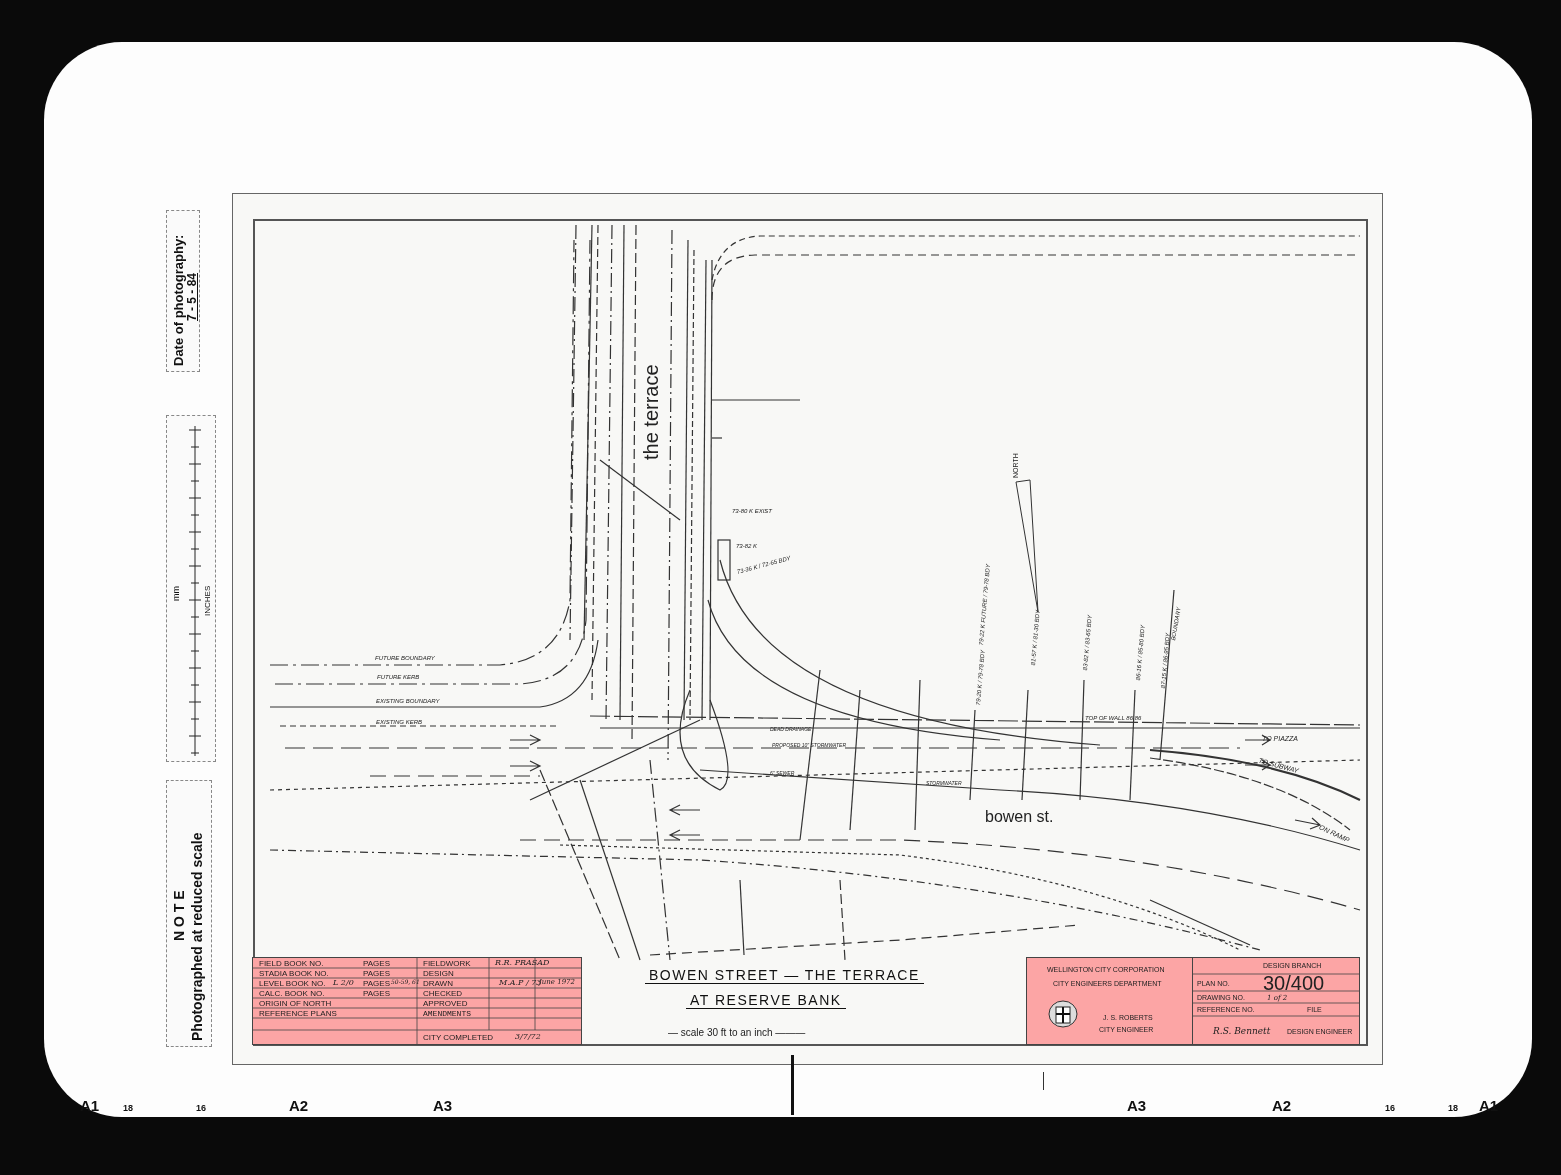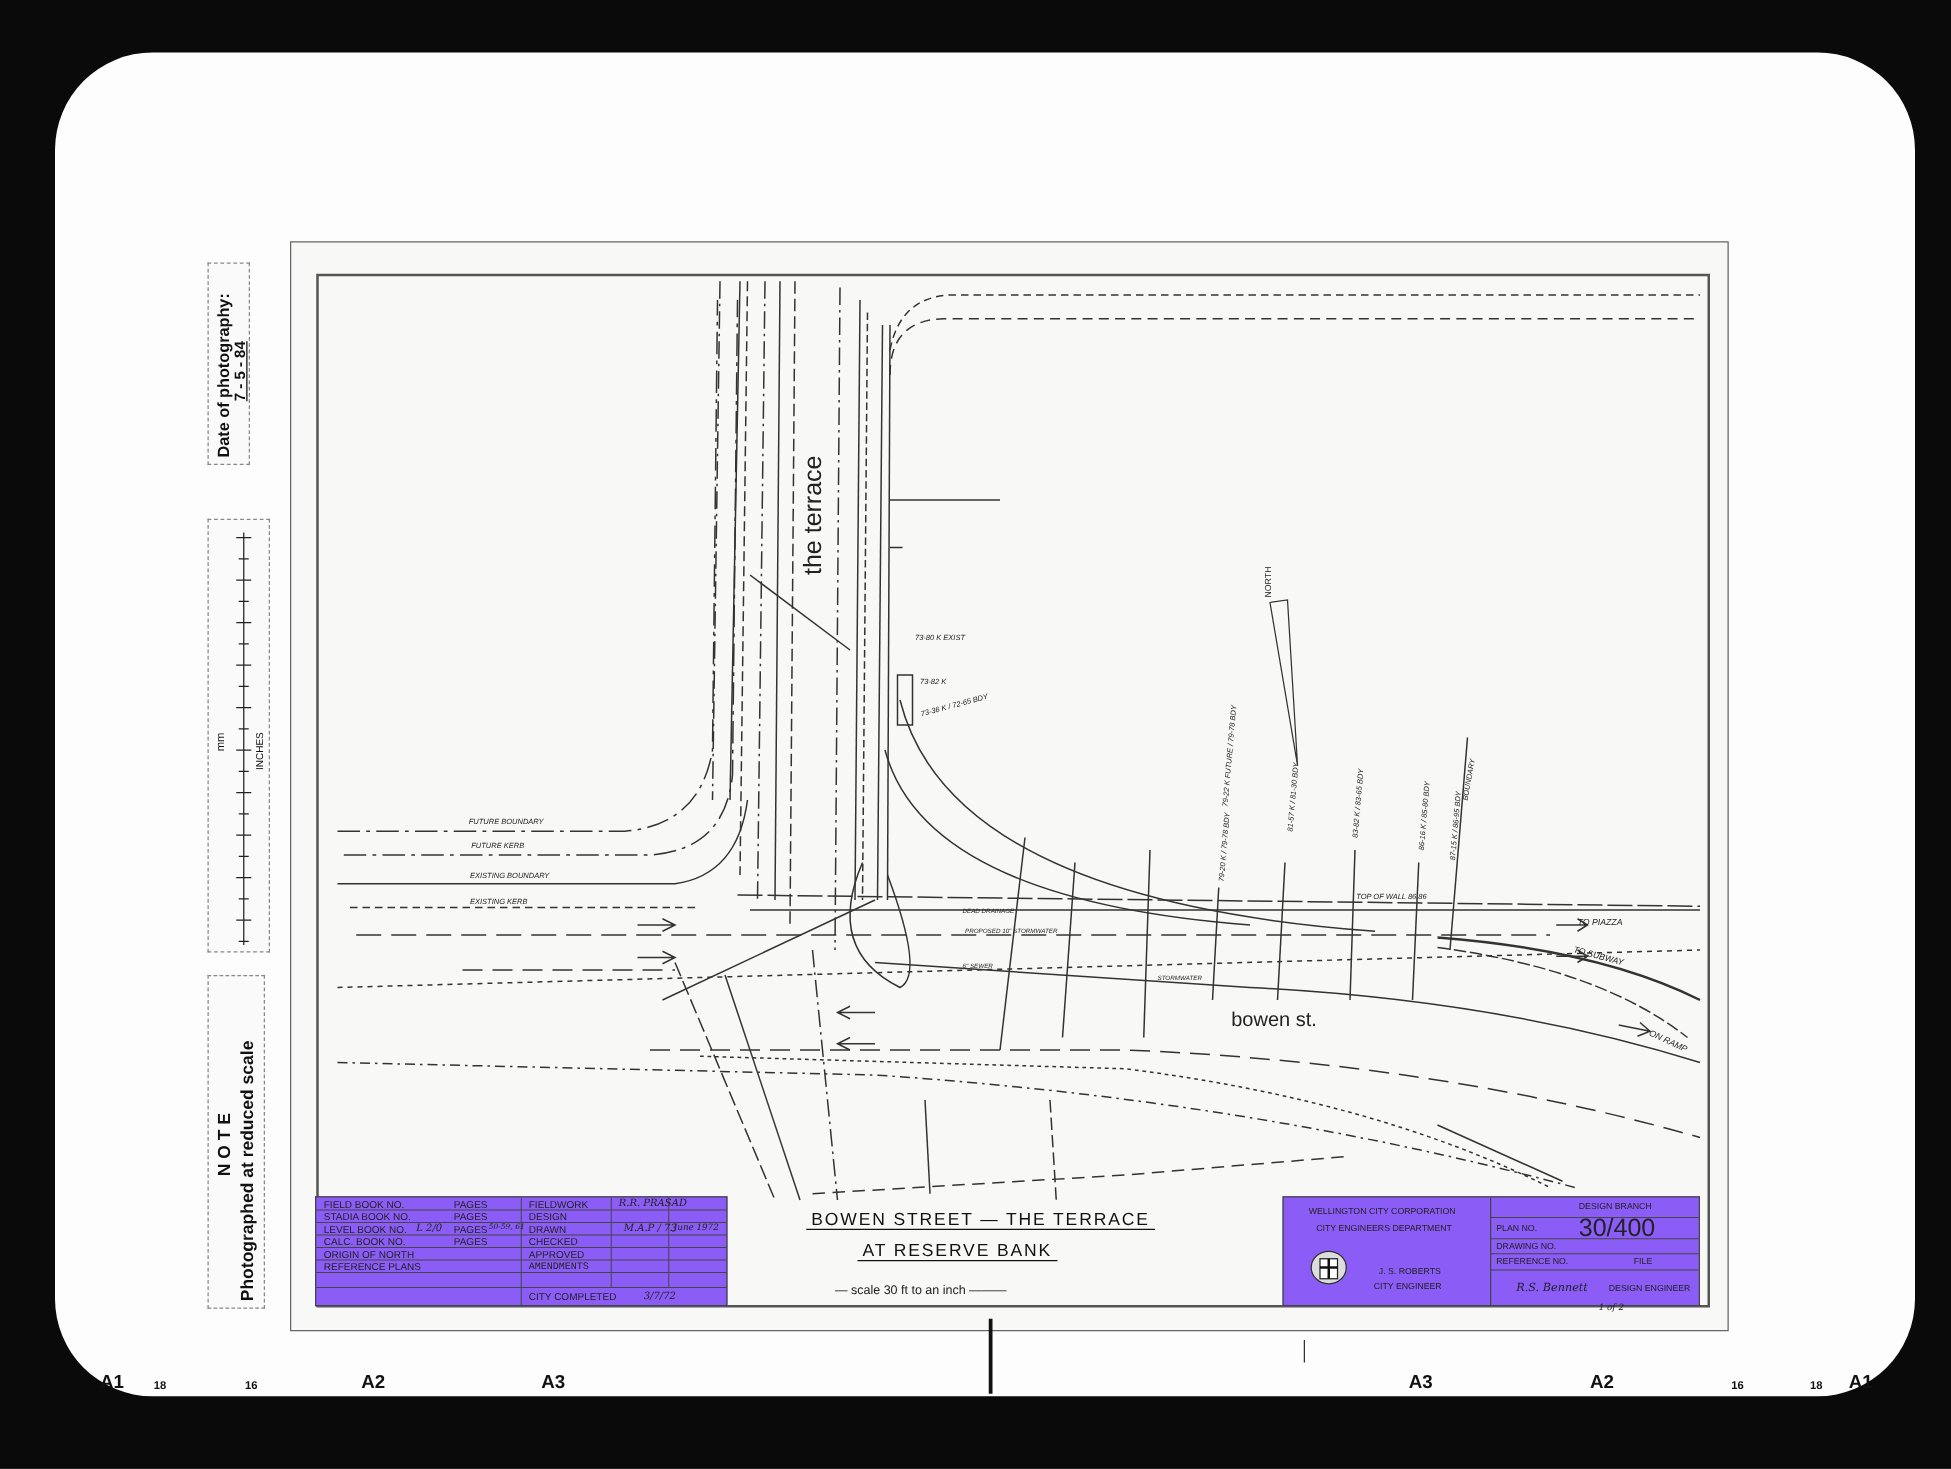--- a/index.html
+++ b/index.html
@@ -4,21 +4,21 @@
 <style>
   html,body{margin:0;padding:0;}
   body{width:1561px;height:1175px;background:#0b0b0b;position:relative;overflow:hidden;font-family:"Liberation Sans",sans-serif;}
   .frame{position:absolute;left:0;top:0;width:1561px;height:1175px;background:#0a0a0a;}
   .sheet{position:absolute;left:44px;top:42px;width:1488px;height:1075px;background:#fdfdfd;border-radius:78px;}
   .drawing{position:absolute;left:232px;top:193px;width:1149px;height:870px;background:#f8f8f6;border:1px solid #666;}
   .inner{position:absolute;left:253px;top:219px;width:1111px;height:823px;border:2px solid #555;}
   svg.map{position:absolute;left:0;top:0;width:1561px;height:1175px;}
   .side-label{position:absolute;border:1px dashed #888;background:#fafafa;}
   .vert{position:absolute;transform-origin:left top;transform:rotate(-90deg);white-space:nowrap;color:#111;font-weight:bold;}
-  .tb{position:absolute;border:1.5px solid #444;background:#8b5cf6;font-size:8px;color:#222;}
+  .tb{position:absolute;border:1.5px solid #444;background:#fca5a5;font-size:8px;color:#222;}
   .cell{position:absolute;white-space:nowrap;}
   .hand{font-family:"DejaVu Serif",serif;font-style:italic;font-size:8px;}
   .title-box{position:absolute;left:593px;top:957px;width:430px;height:86px;text-align:left;}
   .title1{position:absolute;left:52px;top:10px;font-size:14px;letter-spacing:1.5px;color:#111;border-bottom:1.5px solid #111;padding:0 4px;}
   .title2{position:absolute;left:93px;top:35px;font-size:14px;letter-spacing:1.5px;color:#111;border-bottom:1.5px solid #111;padding:0 4px;}
   .scale{position:absolute;left:75px;top:70px;font-size:10px;color:#222;}
   .edge-label{position:absolute;font-weight:bold;color:#111;}
   .map-label{position:absolute;color:#222;white-space:nowrap;}
 </style>
 </head>
@@ -240,21 +240,21 @@
       <line x1="0" y1="16" x2="167" y2="16"></line>
         <line x1="0" y1="33" x2="167" y2="33"></line>
       <line x1="0" y1="45" x2="167" y2="45"></line>
         <line x1="0" y1="58" x2="167" y2="58"></line>
     </g>
   </svg>
   <div class="cell" style="left:236px;top:4px;font-size:7px;">DESIGN BRANCH</div>
   <div class="cell" style="left:170px;top:22px;font-size:7px;">PLAN NO.</div>
   <div class="cell" style="left:236px;top:14px;font-size:20px;font-weight:normal;">30/400</div>
   <div class="cell" style="left:170px;top:36px;font-size:7px;">DRAWING NO.</div>
-  <div class="cell hand" style="left:252px;top:36px;font-size:7px;margin-top:48px;">1 of 2</div>
+  <div class="cell hand" style="left:240px;top:36px;font-size:7px;">1 of 2</div>
   <div class="cell" style="left:170px;top:48px;font-size:7px;">REFERENCE NO.</div>
   <div class="cell" style="left:280px;top:48px;font-size:7px;">FILE</div>
   <div class="cell hand" style="left:186px;top:68px;font-size:9px;">R.S. Bennett</div>
   <div class="cell" style="left:260px;top:70px;font-size:7px;">DESIGN ENGINEER</div>
 </div>
 
 <div class="edge-label" style="left:80px;top:1097px;font-size:15px;">A1</div>
 <div class="edge-label" style="left:123px;top:1103px;font-size:9px;">18</div>
 <div class="edge-label" style="left:196px;top:1103px;font-size:9px;">16</div>
 <div class="edge-label" style="left:289px;top:1097px;font-size:15px;">A2</div>

